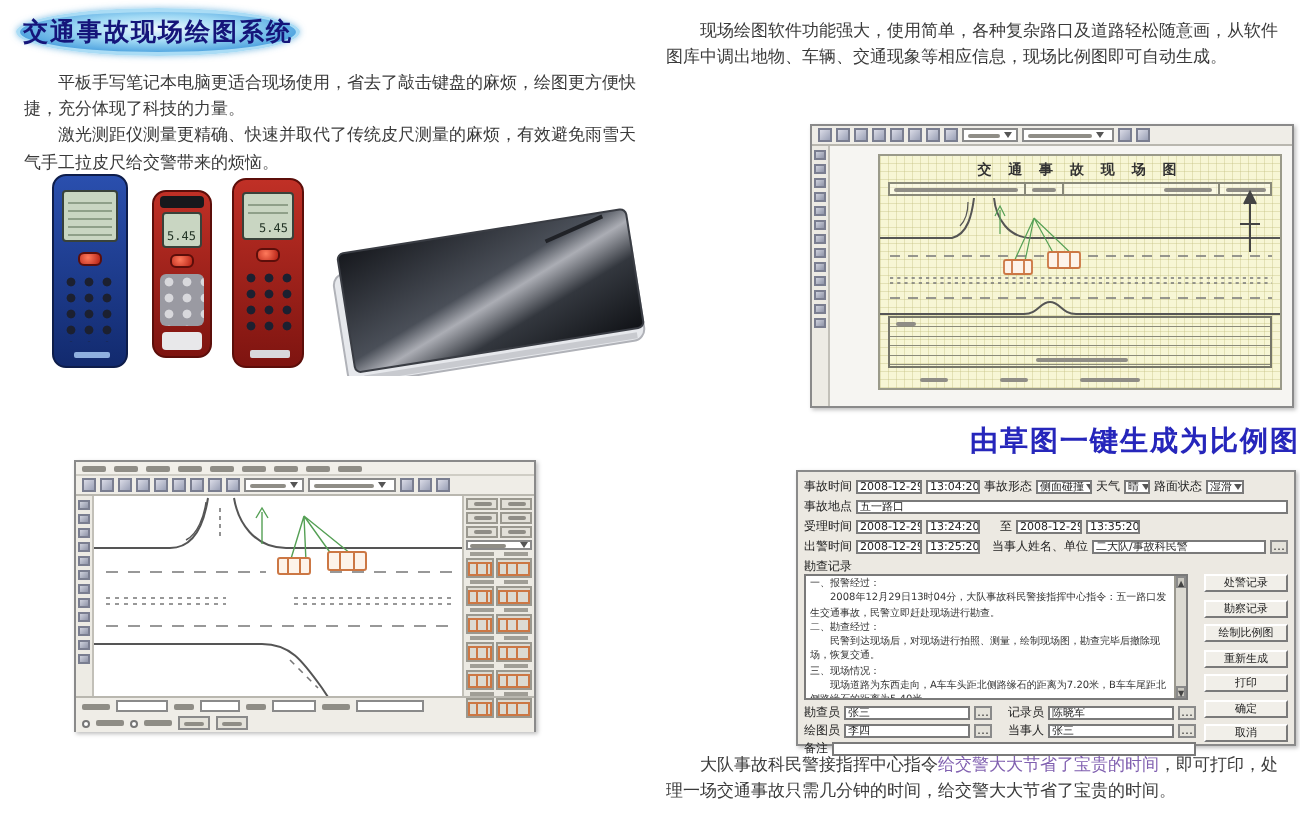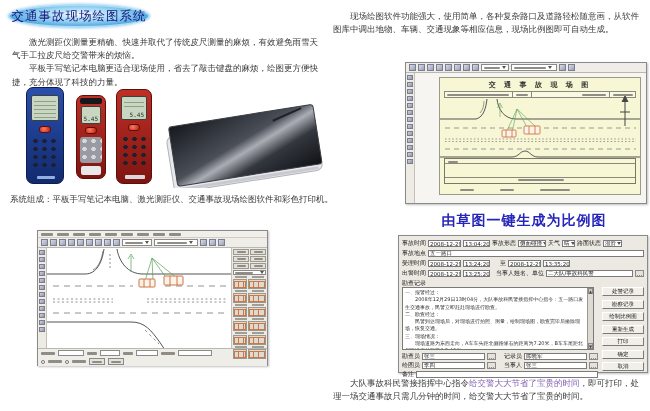--- a/index.html
+++ b/index.html
@@ -6,29 +6,29 @@
   html,body{background:#fff}
   .page{position:relative;width:650px;height:411px;background:#fff;overflow:hidden;
         font-family:"DejaVu Sans","Liberation Sans",sans-serif;color:#3a3a3a}
   .abs{position:absolute}
 
   
   .banner{left:8px;top:4px;width:142px;height:24px;border-radius:50%;
     background:radial-gradient(ellipse at 50% 42%,#eef9ff 0%,#9ed8f4 40%,#3b96da 82%,#1e6fb6 100%);
     border:2px solid #aadcf5;display:flex;align-items:center;justify-content:center;
     box-shadow:0 0 3px rgba(90,170,220,.7)}
-  .banner span{font-size:12.5px;font-weight:normal;color:#15157a;letter-spacing:1px;white-space:nowrap}
+  .banner span{font-size:12.5px;font-weight:bold;color:#15157a;letter-spacing:1px;white-space:nowrap}
 
   
   .para{font-size:8.5px;line-height:1.55;text-indent:2em;color:#3a3a3a}
   .sysline{font-size:8.5px;color:#3a3a3a}
   .caption{font-size:8.5px;color:#3a3a3a}
   .closing{font-size:8.5px;line-height:1.55;text-indent:2em}
   .closing .hl{color:#8060b0}
-  .bigheading{font-size:14px;font-weight:bold;color:#2626bb;text-align:center;letter-spacing:1px}
+  .bigheading{font-size:14px;font-weight:bold;color:#2626bb;text-align:right;letter-spacing:1px}
 
   
   .meter{position:absolute;border-radius:7px}
   .m-blue{background:linear-gradient(180deg,#2a4fae,#122a6e);border:1px solid #0e1d4a}
   .m-red{background:linear-gradient(180deg,#c03026,#7e1410);border:1px solid #5c0e0a}
   .lcd{position:absolute;left:4px;right:4px;background:#c9d6c2;border:1px solid #39423a;border-radius:2px;overflow:hidden}
   .lcd .seg{position:absolute;right:2px;bottom:1px;font-size:6px;color:#233426;font-family:"DejaVu Sans Mono",monospace}
   .lcd .scribble{position:absolute;left:2px;top:2px;right:2px;bottom:2px;
       background:repeating-linear-gradient(180deg,transparent 0 3px,#8fa089 3px 4px)}
   .redbtn{position:absolute;left:50%;transform:translateX(-50%);width:12px;height:7px;border-radius:3px;
@@ -105,22 +105,22 @@
 </head>
 <body>
 
 <div class="page">
 
   <div class="abs banner">
     <span>交通事故现场绘图系统</span>
   </div>
 
   <div class="abs" style="left:12px;top:36px;width:308px">
+    <p class="para">平板手写笔记本电脑更适合现场使用，省去了敲击键盘的麻烦，绘图更方便快捷，充分体现了科技的力量。</p>
     <p class="para">激光测距仪测量更精确、快速并取代了传统皮尺测量的麻烦，有效避免雨雪天气手工拉皮尺给交警带来的烦恼。</p>
-    <p class="para">平板手写笔记本电脑更适合现场使用，省去了敲击键盘的麻烦，绘图更方便快捷，充分体现了科技的力量。</p>
   </div>
 
   <div class="abs" style="left:18px;top:84px;width:310px;height:108px">
     <div class="meter m-blue" style="left:8px;top:3px;width:38px;height:97px">
       <div class="lcd" style="top:7px;height:26px">
           <div class="scribble"></div>
         </div>
       <div class="redbtn" style="top:38px"></div>
       <div class="keys" style="top:49px;height:34px"></div>
       <div style="position:absolute;left:10px;bottom:4px;width:18px;height:3px;background:#8fb0e0;border-radius:1px"></div>
@@ -155,21 +155,20 @@
       </defs>
       <g transform="rotate(-9 85 48)">
         <rect x="12" y="30" width="150" height="56" rx="6" fill="#e6e8ec" stroke="#b0b2b8"></rect>
         <rect x="16" y="20" width="146" height="60" rx="3" fill="url(#scr)" stroke="#3a3d44"></rect>
         <line x1="120" y1="30" x2="150" y2="22" stroke="#202227" stroke-width="2"></line>
         <rect x="20" y="82" width="138" height="3" fill="#c8cacf"></rect>
       </g>
     </svg>
   </div>
 
-  <div class="abs sysline" style="left:10px;top:194px;width:334px">系统组成：平板手写笔记本电脑、激光测距仪、交通事故现场绘图软件和彩色打印机。</div>
 
   <div class="abs win" style="left:37px;top:230px;width:231px;height:136px">
     <div class="menubar">
 
     <div class="mbar" style="width:12px"></div>
         <div class="mbar" style="width:12px"></div>
         <div class="mbar" style="width:12px"></div>
         <div class="mbar" style="width:12px"></div>
         <div class="mbar" style="width:12px"></div>
         <div class="mbar" style="width:12px"></div>

